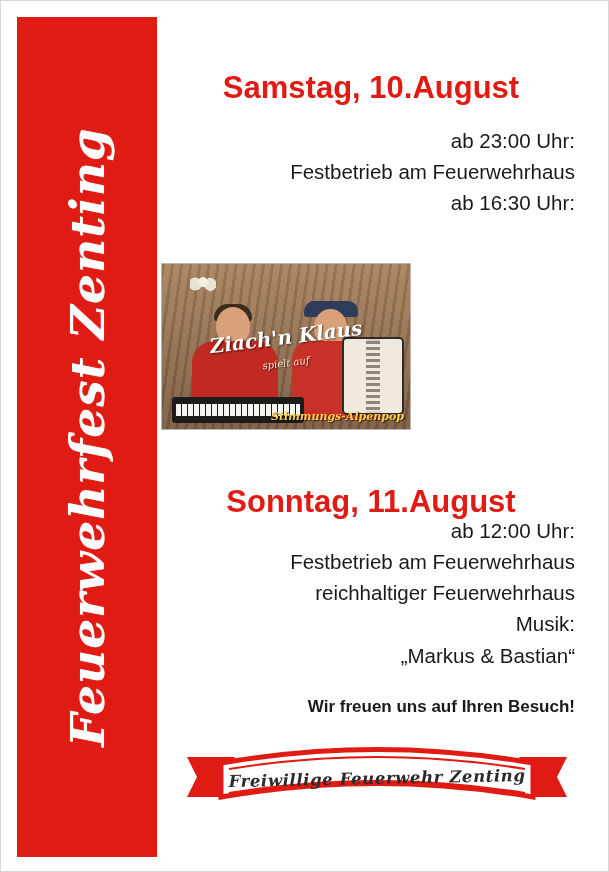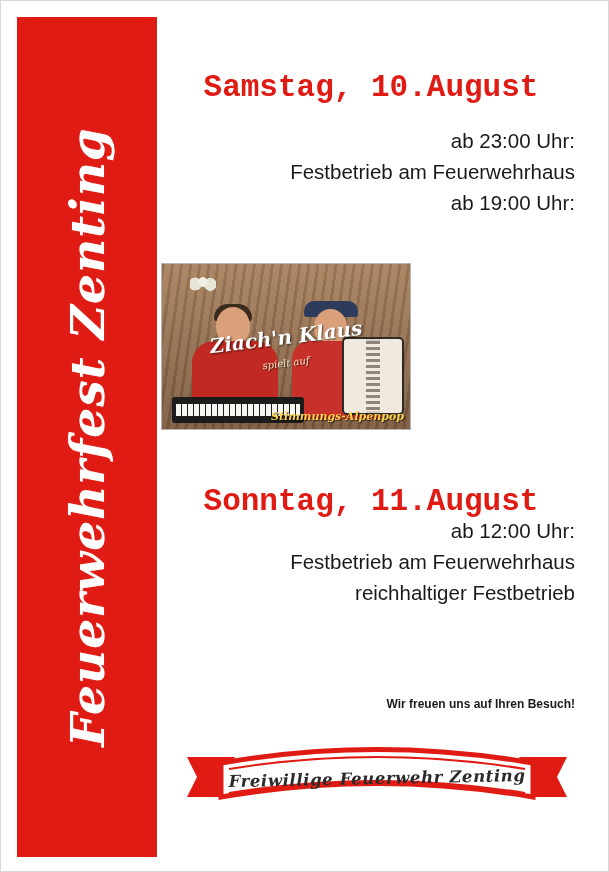--- a/index.html
+++ b/index.html
@@ -52,21 +52,21 @@
   .content {
     position: absolute;
     left: 160px;
     top: 16px;
     width: 432px;
     height: 840px;
   }
 
   .day-heading {
     color: #e01b14;
-    font-family: Liberation Mono, monospace;
+    font-family: Liberation Sans, sans-serif;
     font-weight: bold;
     font-size: 31px;
     text-align: center;
     margin: 0;
     line-height: 1.1;
   }
   .heading-sat { position: absolute; left: 0; top: 54px; width: 420px; }
   .heading-sun { position: absolute; left: 0; top: 440px; width: 420px; margin-top: 28px; }
 
   .detail-block {
@@ -80,21 +80,21 @@
   .detail-sat { top: 108px; width: 400px; }
   .detail-sun { top: 498px; width: 400px; }
 
   .closing-line {
     position: absolute;
     right: 18px;
     top: 680px;
     width: 400px;
     text-align: right;
     color: #1a1a1a;
-    font-size: 12px;
+    font-size: 17px;
     font-weight: bold;
   }
 
   
   .band-photo {
     position: absolute;
     left: 160px;
     top: 262px;
     width: 248px;
     height: 165px;
@@ -240,29 +240,31 @@
     <div class="vertical-title">Feuerwehrfest Zenting</div>
   </div>
 
   <div class="content">
 
     <h1 class="day-heading heading-sat">Samstag, 10.August</h1>
 
     <div class="detail-block detail-sat">
       <div>ab 23:00 Uhr:</div>
       <div>Festbetrieb am Feuerwehrhaus</div>
-      <div>ab 19:00 Uhr:</div>
+      <div>ab 16:30 Uhr:</div>
     </div>
 
     <h1 class="day-heading heading-sun">Sonntag, 11.August</h1>
 
     <div class="detail-block detail-sun">
       <div>ab 12:00 Uhr:</div>
       <div>Festbetrieb am Feuerwehrhaus</div>
-      <div>reichhaltiger Festbetrieb</div>
+      <div>reichhaltiger Feuerwehrhaus</div>
+      <div>Musik:</div>
+      <div>„Markus &amp; Bastian“</div>
     </div>
 
     <div class="closing-line">Wir freuen uns auf Ihren Besuch!</div>
   </div>
 
   <div class="band-photo">
     <div class="wood"></div>
     <div class="flower"></div>
 
     <div class="man-left">

